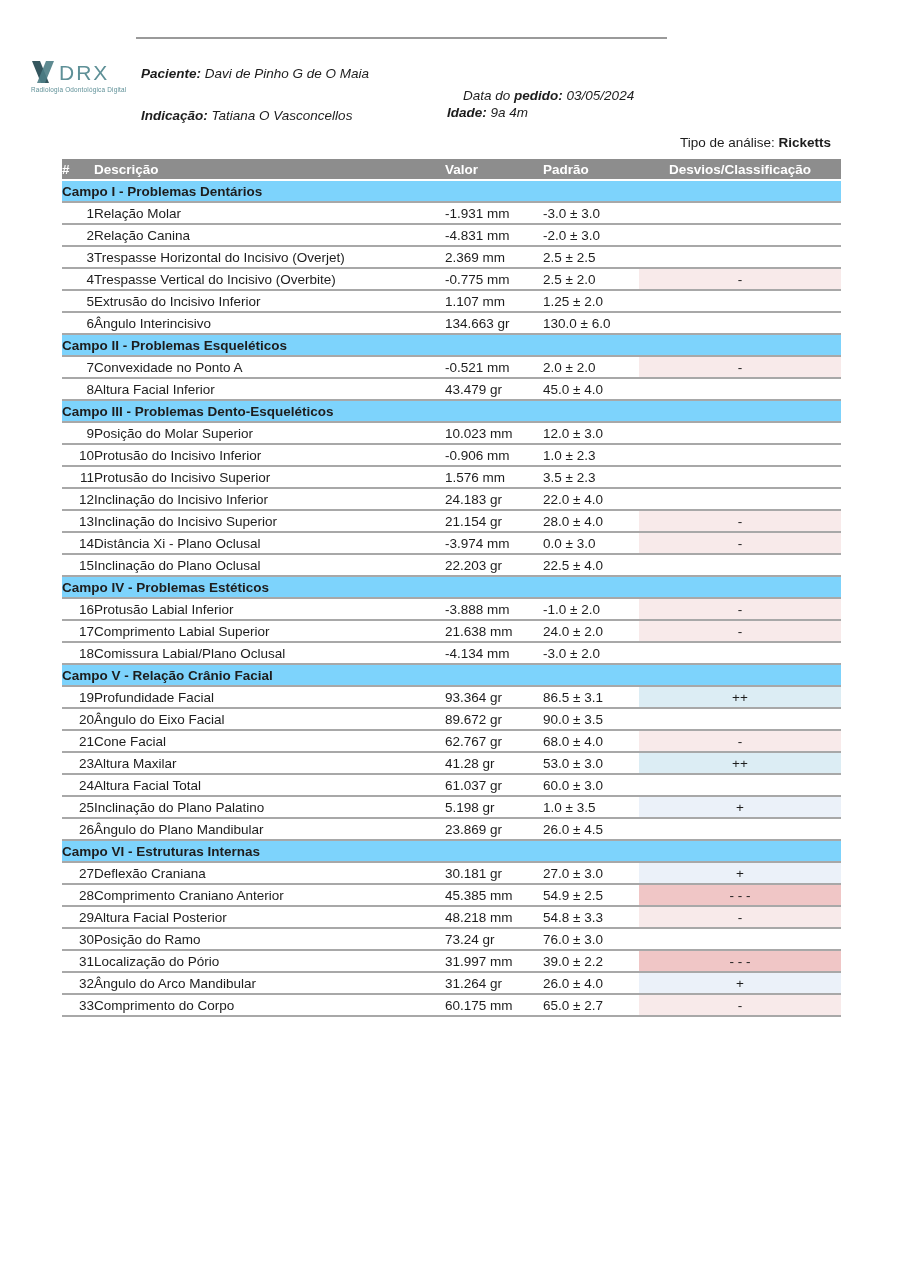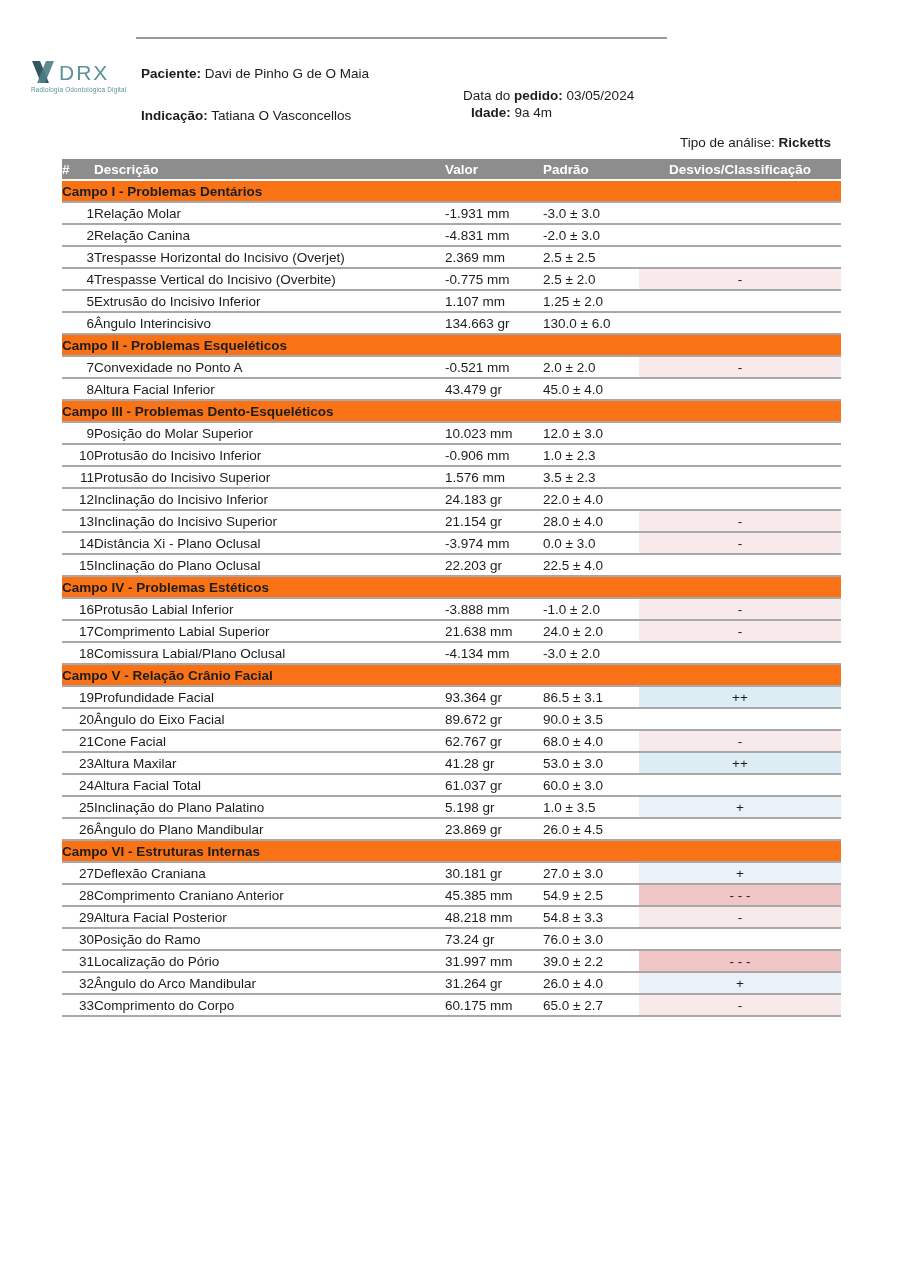--- a/index.html
+++ b/index.html
@@ -13,46 +13,46 @@
 
   .top-rule { position:absolute; left:136px; top:37px; width:531px; height:2px; background:#9a9a9a; }
 
   
   .logo { position:absolute; left:31px; top:60px; width:100px; }
   .logo-row { display:flex; align-items:center; gap:4px; }
   .logo-brand { font-size:21px; color:#5e9097; letter-spacing:2px; font-weight:400; line-height:1; }
   .logo-tagline { font-size:6.4px; color:#5e9097; margin-top:2px; letter-spacing:0.2px; white-space:nowrap; }
 
   
-  .info { position:absolute; font-size:13.5px; white-space:nowrap; }
+  .info { position:absolute; font-size:13.5px; white-space:nowrap;font-style:italic; }
   .info b { font-weight:bold; }
   .info-paciente  { left:141px; top:66px; }
   .info-data      { left:463px; top:66px;margin-top:22px; }
   .info-indicacao { left:141px; top:108px; }
-  .info-idade     { left:471px; top:105px; }
+  .info-idade     { left:447px; top:105px; }
   .tipo-analise   { position:absolute; right:74px; top:135px; font-size:13.5px; white-space:nowrap; }
 
   
   table.analysis {
     position:absolute; left:62px; top:159px; width:779px;
     border-collapse:collapse; table-layout:fixed;
     font-size:13.5px; color:#1d1d1d;
   }
   table.analysis th {
     background:#8d8d8d; color:#ffffff; font-weight:bold;
     text-align:left; height:20px; padding:0;
     border-bottom:2px solid #ffffff;
   }
   table.analysis th.c-desv { text-align:center; }
   table.analysis td { height:20px; padding:0; border-bottom:2px solid #a8a8a8; }
   td.c-num  { text-align:right; padding-right:10px; }
   th.c-num  { text-align:right; padding-right:12px; }
   td.c-desv { text-align:center; }
   td.section-cell {
-    background:#f97316; font-weight:bold; padding-left:32px;
+    background:#7dd3fc; font-weight:bold; padding-left:32px;
     border-bottom:2px solid #9e9e9e;
   }
   .dev-neg1 { background:#f8eaea; }
   .dev-neg3 { background:#f0c6c6; }
   .dev-pos1 { background:#ebf1f9; }
   .dev-pos2 { background:#dcedf4; }
 
   .vert-note { position:absolute; left:62px; top:1058px; font-size:14px;margin-left:20px; }
 </style>
 </head>

